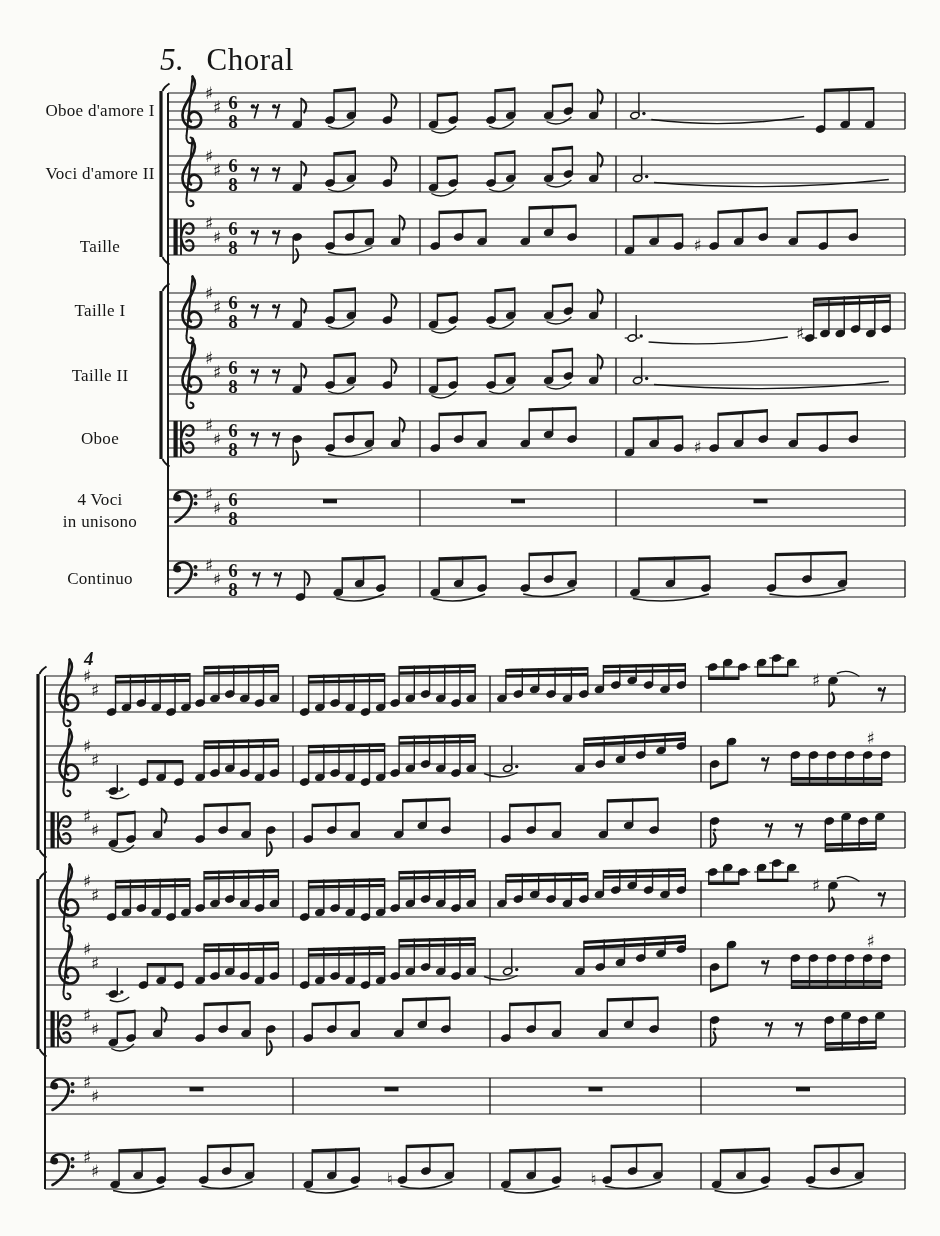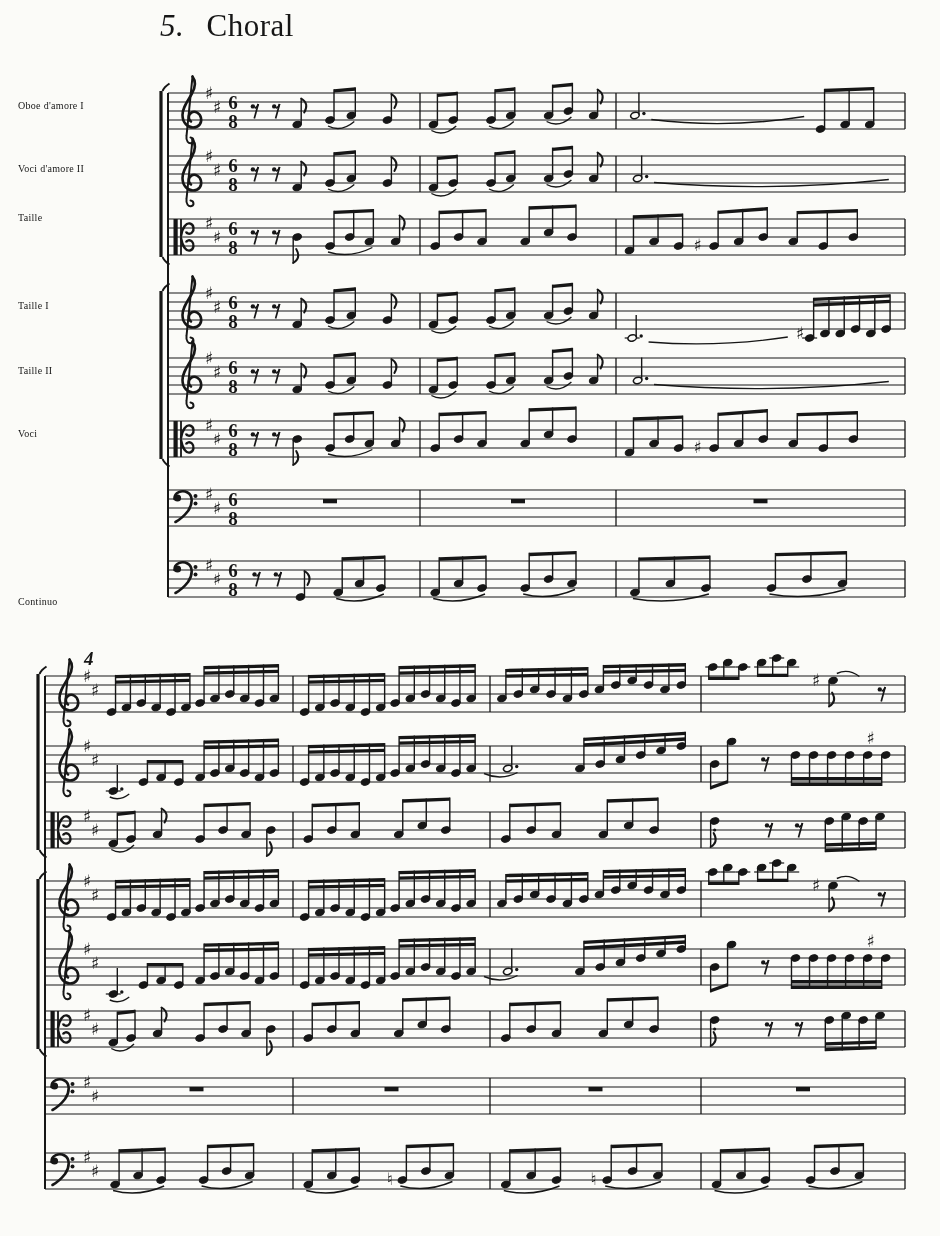--- a/index.html
+++ b/index.html
@@ -1,22 +1,22 @@
 <!DOCTYPE html>
 <html><head>
 <meta charset="utf-8">
 <style>
   html,body{margin:0;padding:0;background:#e8e8e4;}
   .page{position:relative;width:940px;height:1236px;background:#fbfbf8;
         font-family:"Liberation Serif",serif;color:#161616;overflow:hidden;margin:0 auto;}
   #score-svg{position:absolute;left:0;top:0;}
-  .title{position:absolute;left:160px;top:8px;font-size:31px;letter-spacing:.5px;}
+  .title{position:absolute;left:160px;top:42px;font-size:31px;letter-spacing:.5px;}
   .tnum{font-style:italic;margin-right:14px;}
-  .staff-label{position:absolute;left:18px;width:164px;
-               font-size:10px;line-height:1.28;white-space:pre-line;letter-spacing:.3px;}
+  .staff-label{position:absolute;left:18px;width:164px;text-align:center;
+               font-size:17px;line-height:1.28;white-space:pre-line;letter-spacing:.3px;}
   .measure-number{position:absolute;left:84px;top:648px;font-size:19px;
                   font-style:italic;font-weight:bold;}
 </style>
 </head>
 <body>
 
 <div class="page">
 
   <svg id="score-svg" width="940" height="1236" viewBox="0 0 940 1236">
     <defs>
@@ -1233,21 +1233,23 @@
       <path d="M808.52 1186 Q 835.46 1192.75 862.4 1181.5" stroke="#161616" stroke-width="1.4" fill="none"></path>
     </svg>
 
   <div class="title">
     <span class="tnum">5.</span>
     <span class="tname">Choral</span>
   </div>
 
   <div class="staff-label" style="top:100px">Oboe d'amore I</div>
   <div class="staff-label" style="top:163px">Voci d'amore II</div>
-  <div class="staff-label" style="top:212px">Taille</div>
+  <div class="staff-label" style="top:236px">Taille</div>
   <div class="staff-label" style="top:300px">Taille I</div>
   <div class="staff-label" style="top:365px">Taille II</div>
-  <div class="staff-label" style="top:428px">Voci</div>
-  <div class="staff-label" style="top:596px">Continuo</div>
+  <div class="staff-label" style="top:428px">Oboe</div>
+  <div class="staff-label" style="top:489px">4 Voci
+in unisono</div>
+  <div class="staff-label" style="top:568px">Continuo</div>
 
   <div class="measure-number">4</div>
 
 </div>
 
 </body></html>

